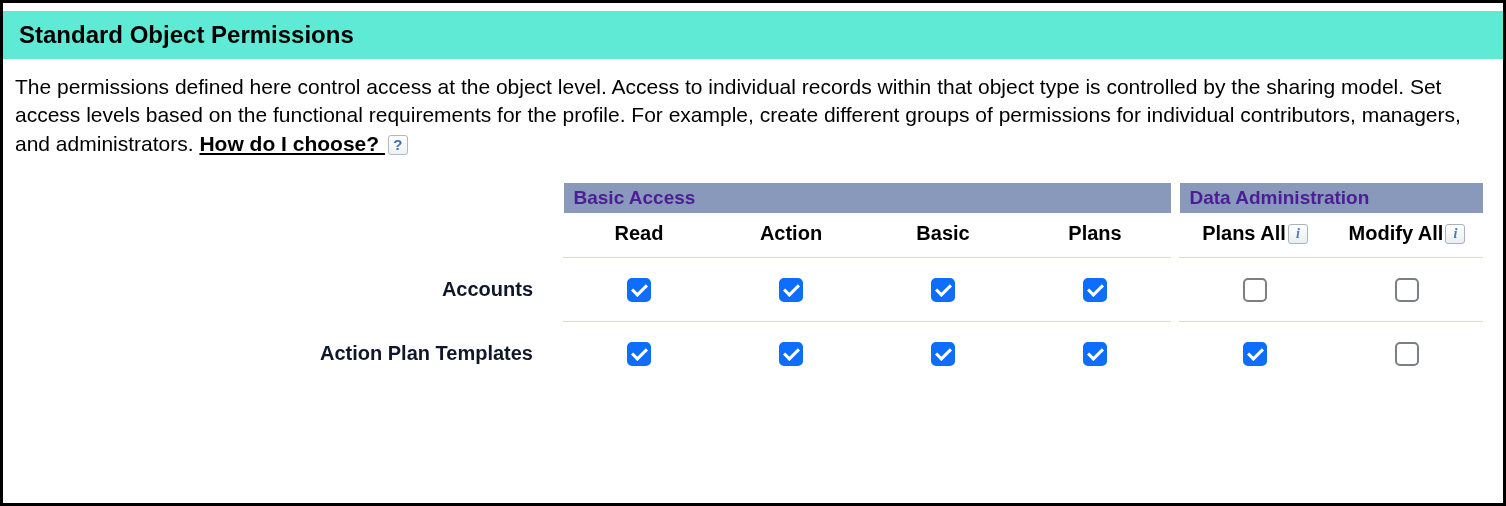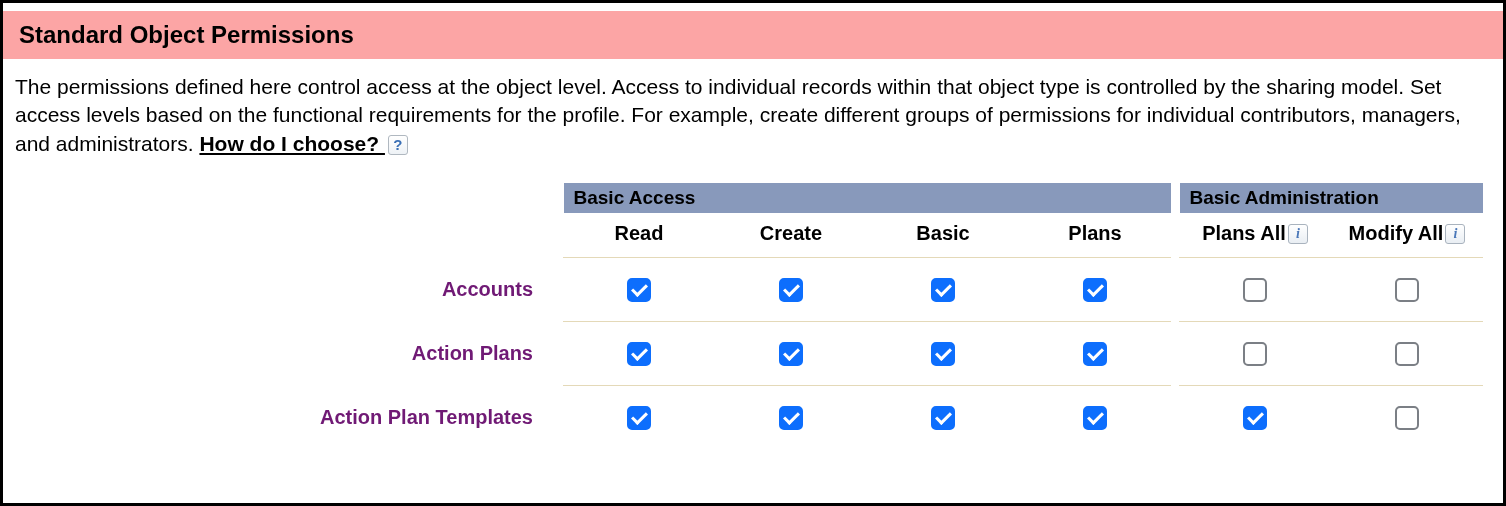--- a/index.html
+++ b/index.html
@@ -9,21 +9,21 @@
     }
     body {
       font-family: Arial, Helvetica, sans-serif;
       background: #fff;
       border: 3px solid #000;
       width: 1506px;
       height: 506px;
       overflow: hidden;
     }
     .section-header {
-      background: #fca5a5;
+      background: #5eead4;
       padding: 10px 16px;
       margin-top: 8px;
     }
     .section-title {
       font-size: 24px;
       font-weight: bold;
       color: #000;
     }
     .description {
       padding: 14px 12px 10px 12px;
@@ -64,21 +64,21 @@
     }
     .row-label-col {
       width: 550px;
     }
     .perm-col {
       width: 152px;
       margin-top: 27px;
     }
     .group-header {
       background: #8899bb;
-      color: #000000;
+      color: #4c1d95;
       font-size: 19px;
       font-weight: bold;
       text-align: left !important;
       padding: 4px 10px;
       border: 1px solid #fff;
     }
     .group-spacer {
       width: 8px;
       background: transparent;
     }
@@ -103,21 +103,21 @@
       font-style: italic;
       font-weight: bold;
       font-size: 14px;
       vertical-align: text-bottom;
       margin-left: 2px;
     }
     .row-label {
       text-align: right !important;
       font-size: 20px;
       font-weight: bold;
-      color: #701a75;
+      color: #0f172a;
       padding: 0 30px 0 0;
       height: 64px;
     }
     .perm-row td.cell {
       border-top: 1px solid #e4d9b8;
       height: 64px;
     }
     .cb {
       appearance: none;
       width: 24px;
@@ -158,26 +158,26 @@
   <a class="help-link">How do I choose? </a>
   <span class="help-icon">?</span>
 </div>
 
 <table class="perm-table">
   <tbody>
       <tr>
     <td class="row-label-col"></td>
     <td class="group-header" colspan="4">Basic Access</td>
     <td class="group-spacer"></td>
-    <td class="group-header" colspan="2">Basic Administration</td>
+    <td class="group-header" colspan="2">Data Administration</td>
   </tr>
   <tr>
     <td></td>
     <td class="col-header perm-col">Read</td>
-    <td class="col-header perm-col">Create</td>
+    <td class="col-header perm-col">Action</td>
     <td class="col-header perm-col">Basic</td>
     <td class="col-header perm-col">Plans</td>
     <td class="group-spacer"></td>
     <td class="col-header perm-col">
       <span>Plans All</span><span class="info-icon">i</span>
     </td>
     <td class="col-header perm-col">
       <span>Modify All</span><span class="info-icon">i</span>
     </td>
   </tr>
@@ -187,30 +187,20 @@
         <td class="row-label">Accounts</td>
         <td class="cell perm-col"><input type="checkbox" class="cb" checked="" style=""></td>
         <td class="cell perm-col"><input type="checkbox" class="cb" checked="" style=""></td>
         <td class="cell perm-col"><input type="checkbox" class="cb" checked="" style=""></td>
         <td class="cell perm-col"><input type="checkbox" class="cb" checked="" style=""></td>
         <td class="group-spacer"></td>
         <td class="cell perm-col"><input type="checkbox" class="cb" style=""></td>
         <td class="cell perm-col"><input type="checkbox" class="cb" style=""></td>
       </tr>
       <tr class="perm-row">
-        <td class="row-label">Action Plans</td>
-        <td class="cell perm-col"><input type="checkbox" class="cb" checked="" style=""></td>
-        <td class="cell perm-col"><input type="checkbox" class="cb" checked="" style=""></td>
-        <td class="cell perm-col"><input type="checkbox" class="cb" checked="" style=""></td>
-        <td class="cell perm-col"><input type="checkbox" class="cb" checked="" style=""></td>
-        <td class="group-spacer"></td>
-        <td class="cell perm-col"><input type="checkbox" class="cb" style=""></td>
-        <td class="cell perm-col"><input type="checkbox" class="cb" style=""></td>
-      </tr>
-      <tr class="perm-row">
         <td class="row-label">Action Plan Templates</td>
         <td class="cell perm-col"><input type="checkbox" class="cb" checked="" style=""></td>
         <td class="cell perm-col"><input type="checkbox" class="cb" checked="" style=""></td>
         <td class="cell perm-col"><input type="checkbox" class="cb" checked="" style=""></td>
         <td class="cell perm-col"><input type="checkbox" class="cb" checked="" style=""></td>
         <td class="group-spacer"></td>
         <td class="cell perm-col"><input type="checkbox" class="cb" checked="" style=""></td>
         <td class="cell perm-col"><input type="checkbox" class="cb" style=""></td>
       </tr>
     </tbody>

